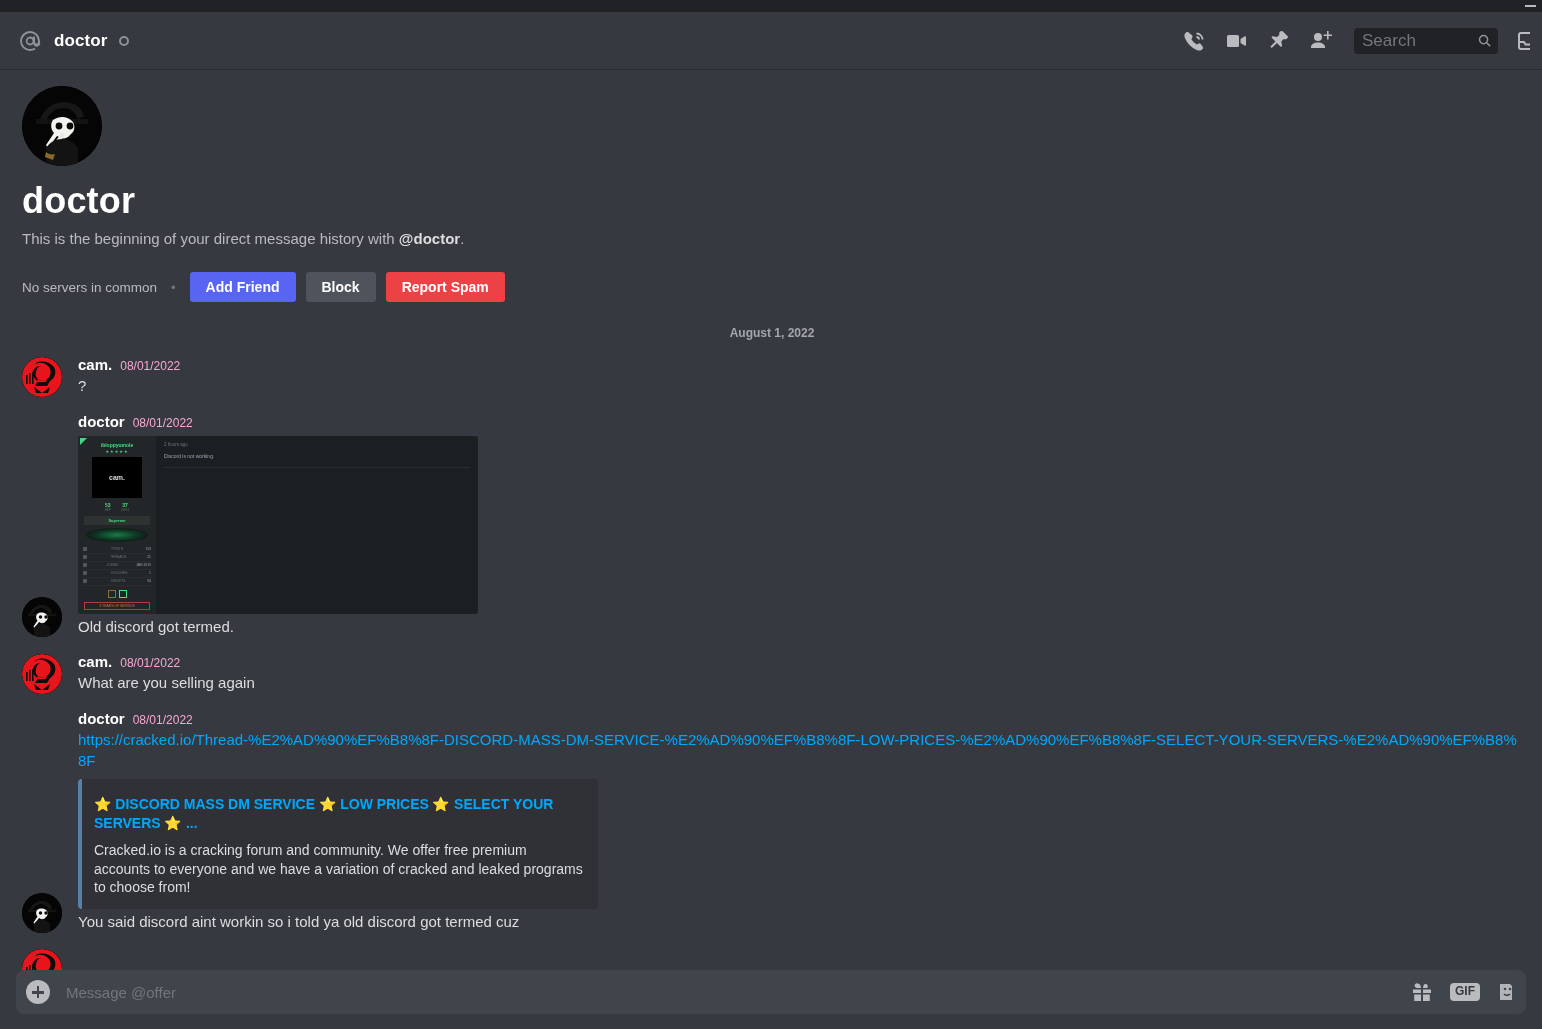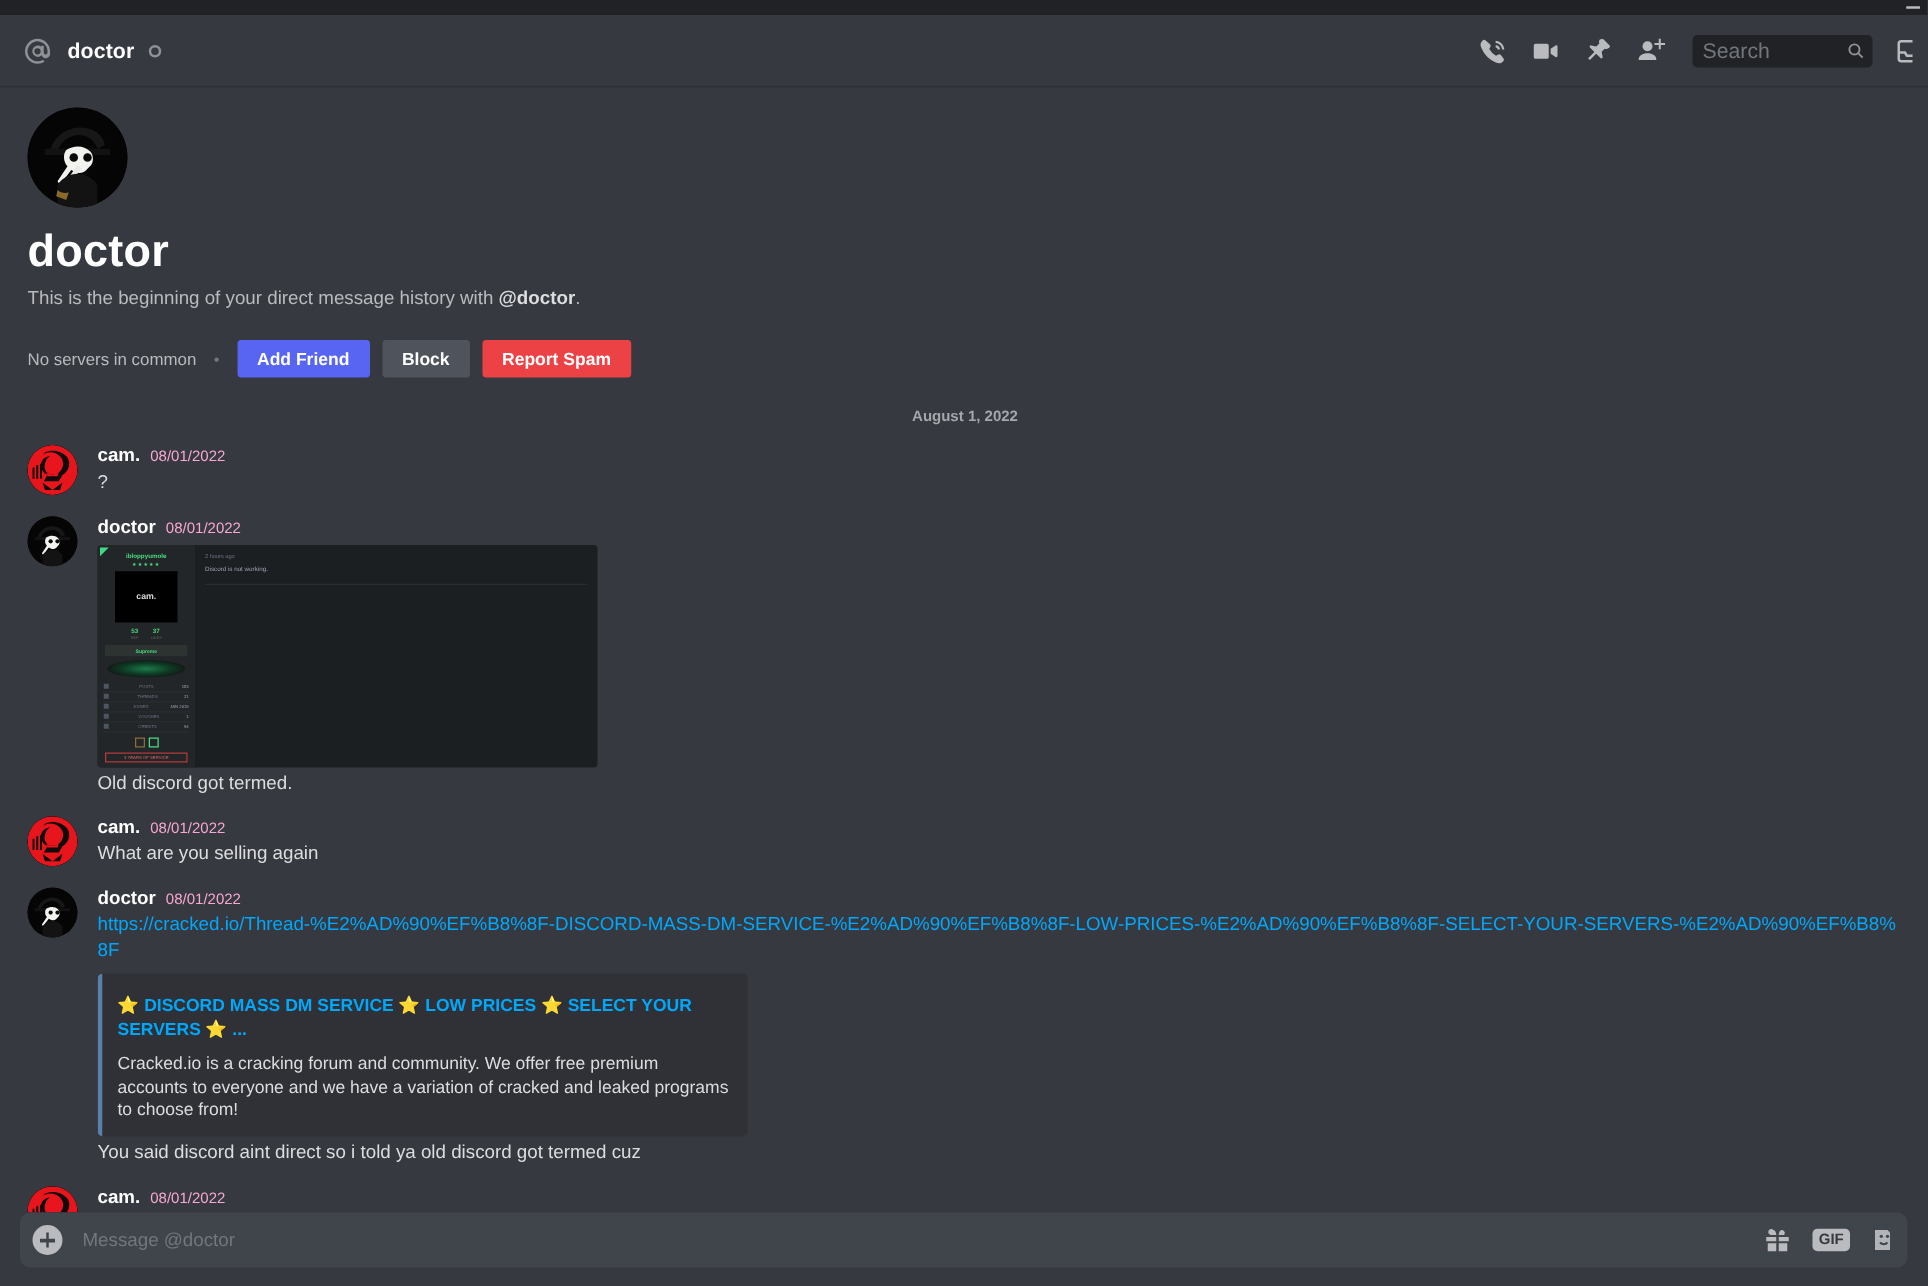--- a/index.html
+++ b/index.html
@@ -93,21 +93,21 @@
     display: flex; align-items: center; margin: 24px 20px 0 22px; flex-direction: column;
   }
   .date-divider .line { flex: 1; height: 1px; background: #42454a; }
   .date-divider .label {
     font-size: 12px; font-weight: bold; color: #a3a6aa;
     padding: 0 8px; white-space: nowrap;
   }
 
   
   .msg {
-    display: flex; padding: 16px 20px 0 22px;
+    display: flex; padding: 16px 20px 0 22px; align-items: flex-end;
   }
   .msg .avatar {
     width: 40px; height: 40px; border-radius: 50%;
     flex: 0 0 40px; overflow: hidden; position: relative; background: #000;
   }
   .msg .body { margin-left: 16px; flex: 1; min-width: 0; }
   .msg .line1 { display: flex; align-items: baseline; gap: 8px; }
   .msg .author { font-size: 15px; font-weight: bold; color: #ffffff; }
   .msg .ts { font-size: 12px; color: #f9a8d4; }
   .msg .text {
@@ -463,21 +463,21 @@
           <span class="star">⭐</span>
           <span>LOW PRICES</span>
           <span class="star">⭐</span>
           <span>SELECT YOUR SERVERS</span>
           <span class="star">⭐</span>
           <span>...</span>
         </div>
         <div class="desc">Cracked.io is a cracking forum and community. We offer free premium accounts to everyone and we have a variation of cracked and leaked programs to choose from!</div>
       </div>
 
-      <div class="text">You said discord aint direct so i told ya old discord got termed cuz</div>
+      <div class="text">You said discord aint workin so i told ya old discord got termed cuz</div>
     </div>
   </div>
 
   <div class="msg">
     <div class="avatar">
       <svg viewBox="0 0 40 40" width="40" height="40">
         <circle cx="20" cy="20" r="20" fill="#e8151c"></circle>
         <path d="M12 8c4-3 10-3 14 1 4 4 3 10-1 13-2 2-6 2-8 1-3-2-4-5-3-8 .5-3 2-5 4-6-3 0-6 2-7 5-1 4 1 8 5 10l-3 5h12l3-5c5-3 7-9 4-14C28 5 20 3 14 6z" fill="#120a0a"></path>
         <circle cx="17" cy="16" r="2.6" fill="#e8151c"></circle>
         <circle cx="24" cy="17" r="2.2" fill="#e8151c"></circle>
@@ -493,21 +493,21 @@
       </div>
       <div class="text"></div>
     </div>
   </div>
 
 </div>
 
 <div class="composer-wrap">
   <div class="composer">
     <div class="plus-btn"></div>
-    <span class="ph">Message @doctor</span>
+    <span class="ph">Message @offer</span>
     <div class="tools">
       <span class="cicon">
         <svg viewBox="0 0 24 24" fill="currentColor" width="24" height="24">
           <path d="M11 8H6.8a2.4 2.4 0 112-4C10 4 11 6 11 8zm2 0h4.2a2.4 2.4 0 00-2-4C14 4 13 6 13 8z"></path>
           <path d="M3 9.5h8V13H3zM13 9.5h8V13h-8zM4.2 14.5H11V21H4.2zM13 14.5h6.8V21H13z"></path>
         </svg>
       </span>
       <span class="gif-badge">GIF</span>
       <span class="cicon sticker-clip">
         <svg viewBox="0 0 24 24" fill="currentColor" width="24" height="24">

